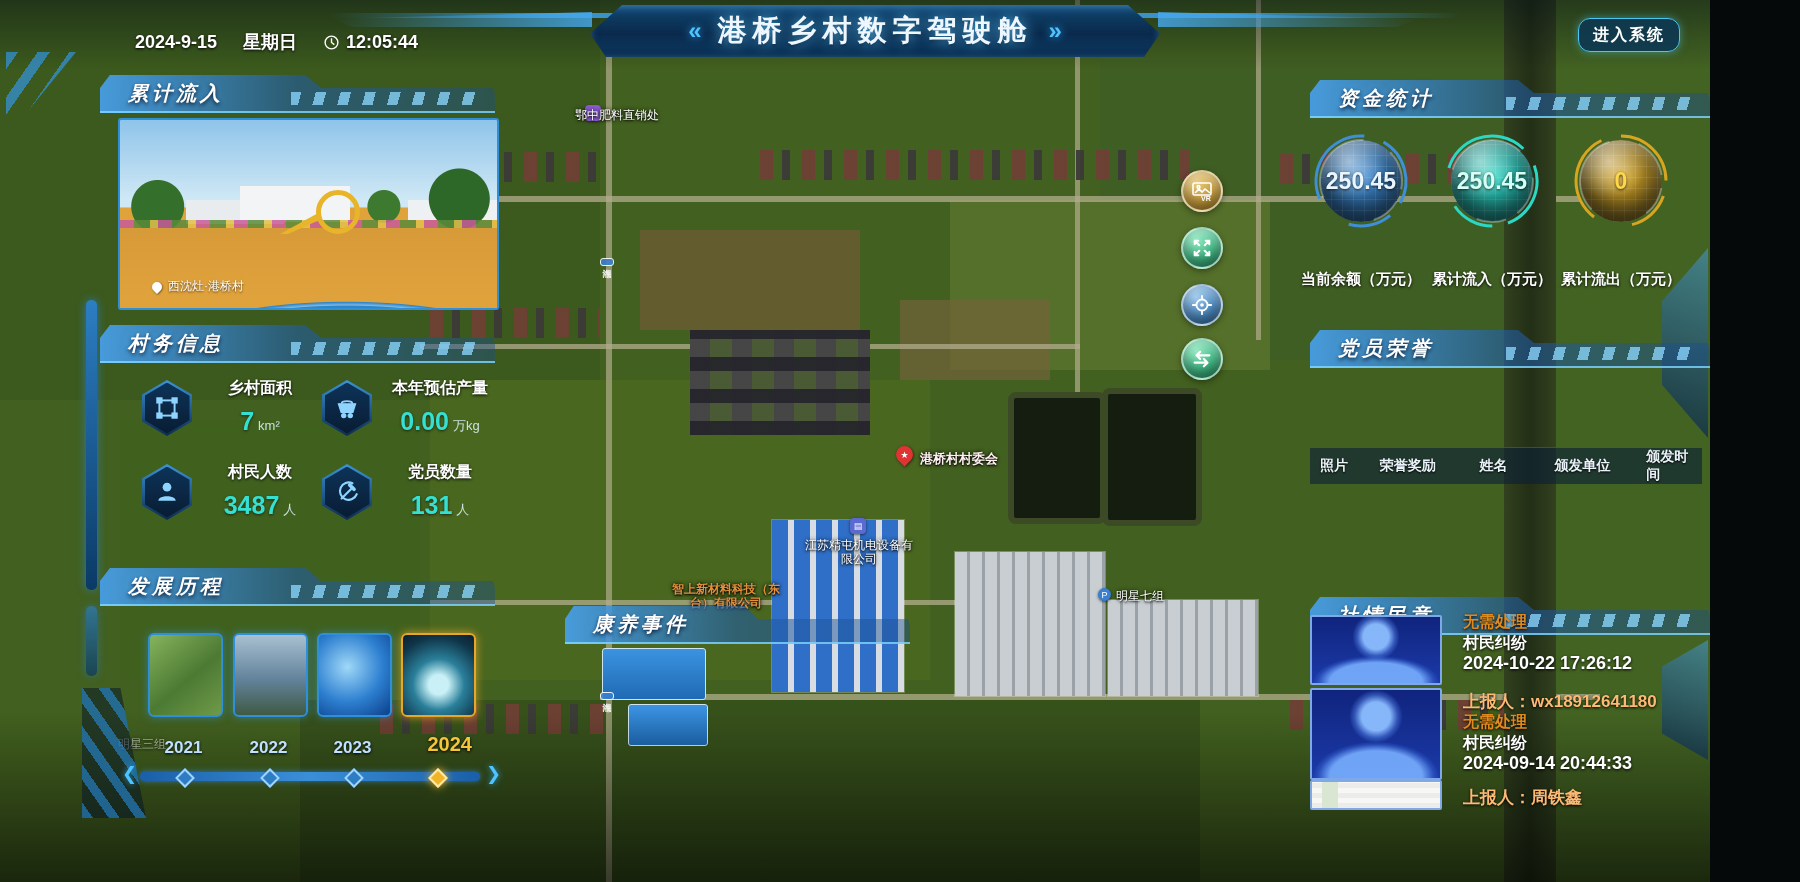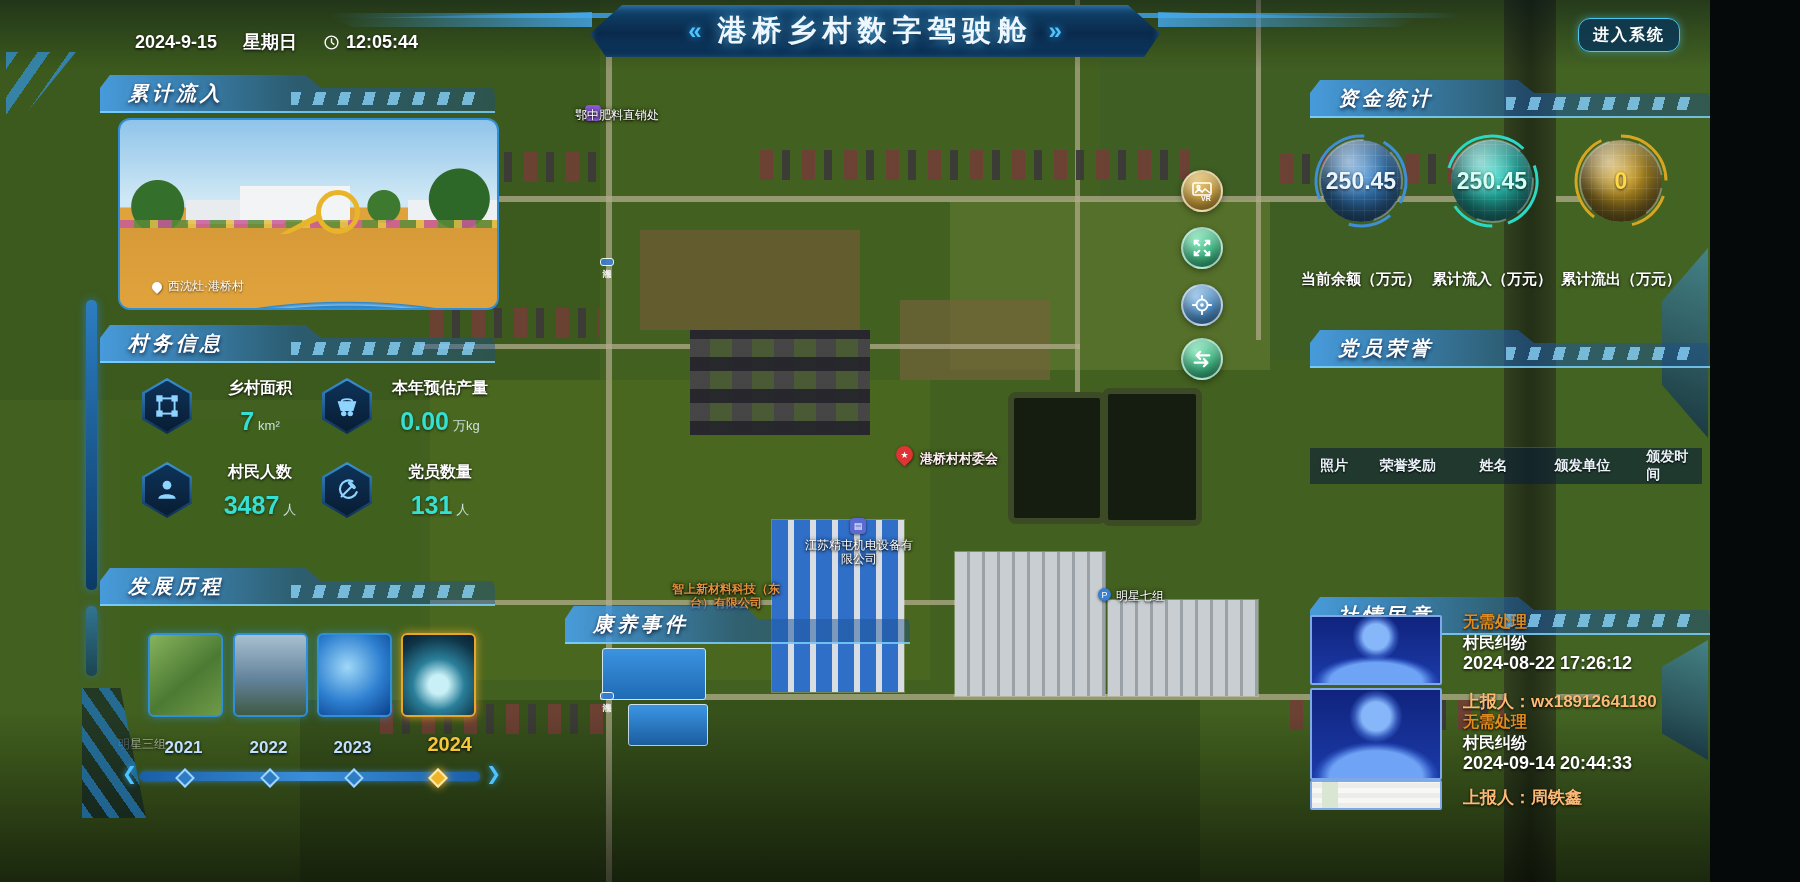--- a/index.html
+++ b/index.html
@@ -85,21 +85,21 @@
     background:linear-gradient(90deg,rgba(72,160,235,.92),rgba(32,92,165,.6) 50%,rgba(26,76,140,.42));
     clip-path:polygon(2.5% 0,52% 0,56% 34%,99.5% 34%,100% 52%,100% 100%,0 100%,0 34%);
     box-shadow:inset 0 -2px 0 rgba(130,215,255,.8);}
   .phd .stripes{position:absolute;right:14px;bottom:8px;width:190px;height:13px;opacity:.9;
     background:repeating-linear-gradient(105deg,rgba(140,215,255,.85) 0 10px,rgba(140,215,255,0) 10px 24px);}
   .phd .t{position:absolute;left:28px;top:5px;font-style:italic;font-weight:bold;font-size:20px;
     letter-spacing:4px;color:#fff;text-shadow:0 2px 4px rgba(0,10,30,.9),0 0 10px rgba(80,180,255,.5);}
 
   
   .intro-photo{position:absolute;left:118px;top:118px;width:377px;height:188px;border:2px solid #2f8fd8;
-    border-radius:12px;overflow:hidden;background:linear-gradient(#8fc4ea,#cfe8f5 42%,#cfe8f5 46%,#e0a33c 47%);}
+    border-radius:3px;overflow:hidden;background:linear-gradient(#8fc4ea,#cfe8f5 42%,#cfe8f5 46%,#e0a33c 47%);}
   .ip-trees{position:absolute;inset:0;background:
     radial-gradient(circle at 10% 46%,#34702b 0 26px,rgba(0,0,0,0) 27px),
     radial-gradient(circle at 90% 42%,#2e6828 0 30px,rgba(0,0,0,0) 31px),
     radial-gradient(circle at 70% 46%,#3d7a30 0 16px,rgba(0,0,0,0) 17px);}
   .ip-bld{position:absolute;left:120px;top:66px;width:110px;height:36px;background:#f2f4f6;
     box-shadow:-60px 8px 0 -6px #e8ecef,160px 6px 0 -8px #eef1f3;}
   .ip-flowers{position:absolute;left:0;top:100px;width:100%;height:12px;
     background:repeating-linear-gradient(90deg,#c85a9a 0 14px,#5a8a3a 14px 30px,#e0c04a 30px 38px);opacity:.85;}
   .ip-ground{position:absolute;left:0;top:108px;width:100%;height:80px;background:
     radial-gradient(ellipse 90% 120% at 60% 160%,#2e86c8 0 52%,#7fb8e0 53%,#2e86c8 56%,rgba(0,0,0,0) 57%),
@@ -107,21 +107,21 @@
     linear-gradient(#d79a38,#e0a33c);}
   .ip-arch{position:absolute;left:196px;top:70px;width:34px;height:34px;border:5px solid #e8b42a;
     border-radius:50%;background:rgba(0,0,0,0);}
   .ip-slide{position:absolute;left:160px;top:92px;width:40px;height:22px;background:#e8b42a;
     clip-path:polygon(0 100%,100% 0,100% 35%,20% 100%);}
   .ip-cap{position:absolute;left:32px;top:158px;display:flex;align-items:center;gap:6px;
     font-size:12px;color:#fff;text-shadow:0 1px 2px rgba(0,0,0,.7);}
   .pin{width:10px;height:10px;background:#fff;border-radius:50% 50% 50% 0;transform:rotate(-45deg);box-shadow:0 1px 2px rgba(0,0,0,.5);}
 
   
-  .stat{position:absolute;display:flex;align-items:flex-start;gap:12px;}
+  .stat{position:absolute;display:flex;align-items:flex-end;gap:12px;}
   .hexw{width:50px;height:56px;clip-path:polygon(50% 0,100% 26%,100% 74%,50% 100%,0 74%,0 26%);
     background:linear-gradient(180deg,#3b93d8,#0c2c50);display:flex;align-items:center;justify-content:center;flex:none;}
   .hex{width:45px;height:51px;clip-path:polygon(50% 0,100% 26%,100% 74%,50% 100%,0 74%,0 26%);
     background:linear-gradient(180deg,#0d3358,#091c33);display:flex;align-items:center;justify-content:center;color:#8fd4ff;}
   .stat-txt{display:flex;flex-direction:column;align-items:center;min-width:112px;}
   .stat-label{font-size:16px;font-weight:bold;color:#fff;text-shadow:0 1px 3px #000;white-space:nowrap;}
   .stat-vrow{margin-top:8px;display:flex;align-items:baseline;gap:4px;}
   .stat-value{font-size:25px;font-weight:bold;color:#35e0d2;text-shadow:0 1px 3px rgba(0,0,0,.6);}
   .stat-unit{font-size:13px;color:#d8eef2;opacity:.9;}
 
@@ -492,21 +492,21 @@
 
   <div class="phd" style="left:1310px;top:565px;width:400px;margin-top:32px;">
     <div class="bar"></div>
     <div class="stripes"></div>
     <div class="t">社情民意</div>
   </div>
 
   <div class="sth" style="top:615px;height:66px;"></div>
   <div class="sline status" style="top:612px;">无需处理</div>
   <div class="sline type" style="top:633px;">村民纠纷</div>
-  <div class="sline dt" style="top:653px;">2024-08-22 17:26:12</div>
+  <div class="sline dt" style="top:653px;">2024-10-22 17:26:12</div>
   <div class="sline rep" style="top:690px;">上报人：wx18912641180</div>
 
   <div class="sth" style="top:688px;height:88px;"></div>
   <div class="sline status" style="top:712px;">无需处理</div>
   <div class="sline type" style="top:733px;">村民纠纷</div>
   <div class="sline dt" style="top:753px;">2024-09-14 20:44:33</div>
   <div class="sline rep" style="top:786px;">上报人：周铁鑫</div>
 
   <div class="sth doc" style="top:780px;height:26px;"></div>
 

